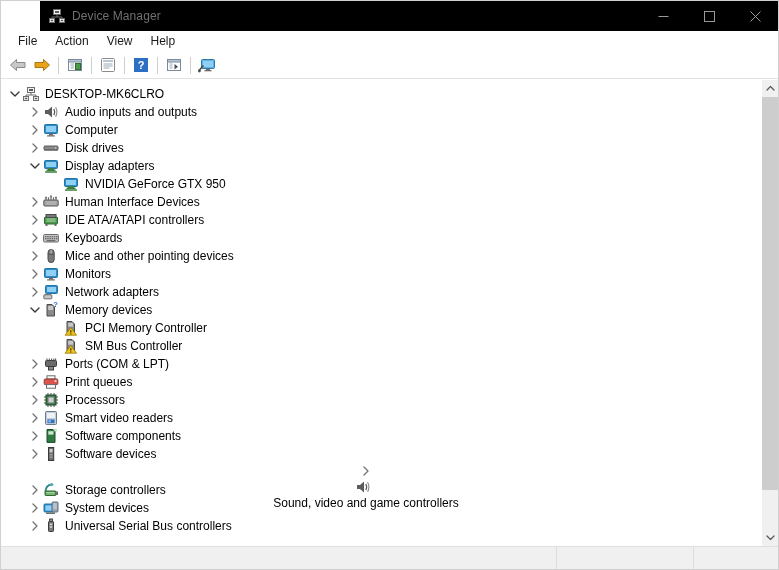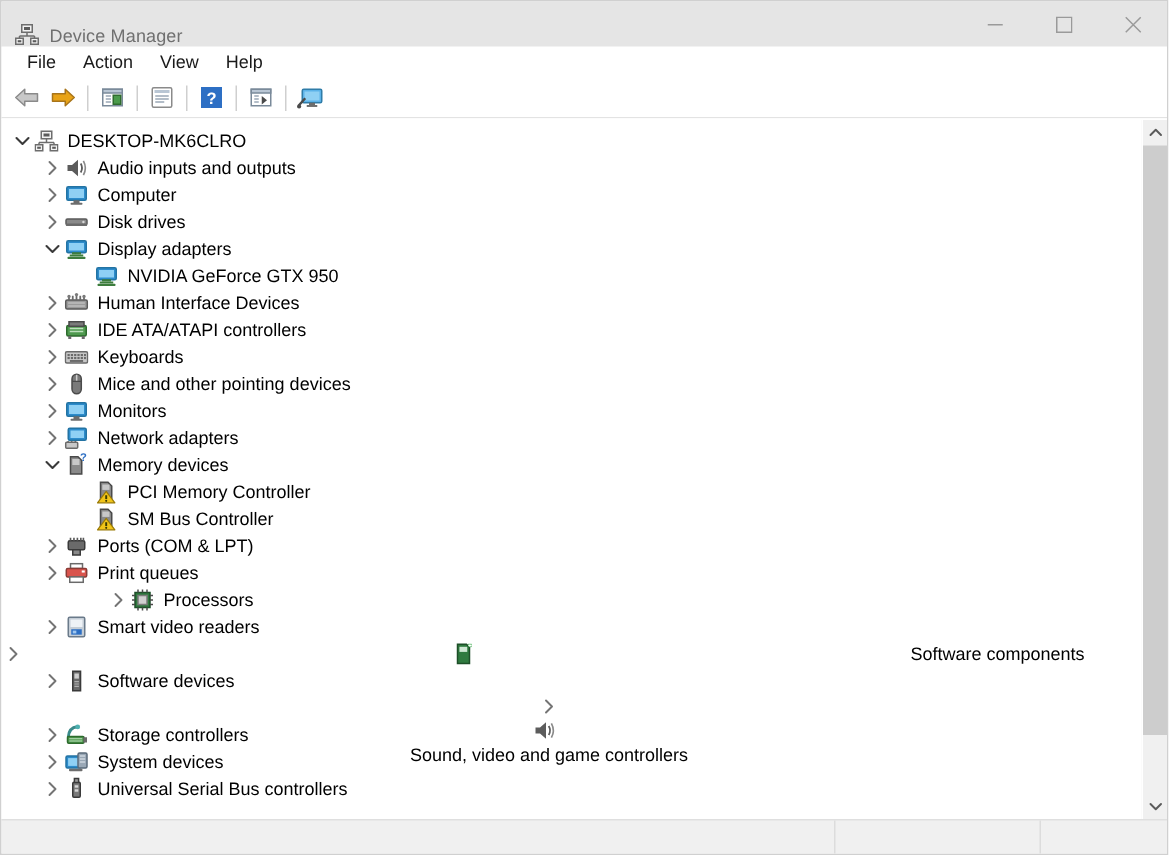--- a/index.html
+++ b/index.html
@@ -13,23 +13,24 @@
   #window {
     position: relative;
     width: 779px; height: 570px;
     background: #ffffff;
     border: 1px solid #d0d0d0;
     display: flex; flex-direction: column;
   }
   
   #titlebar {
     height: 30px; min-height: 30px;
-    background: #e5e5e5;
-    display: flex; align-items: flex-end;
+    background: #000000;
+    display: flex; align-items: center;
     position: relative;
+    margin-left: 39px;
   }
   #title-icon {
     width: 16px; height: 16px;
     margin-left: 9px; margin-right: 7px;
     position: relative; flex: none;
   }
   #title-text {
     font-size: 12px; color: #707070;
     letter-spacing: .1px;
     white-space: nowrap;
@@ -516,21 +517,21 @@
             </svg>
           </span>
           <span class="ic"><svg width="16" height="16" viewBox="0 0 16 16">
     <rect x="4" y="1.8" width="8" height="3.2" fill="#ffffff" stroke="#6a6a6a"></rect>
     <rect x="1.2" y="5" width="13.6" height="5.6" rx="1" fill="#d9544d" stroke="#8a3b36"></rect>
     <rect x="3.5" y="10.6" width="9" height="3.6" fill="#ffffff" stroke="#6a6a6a"></rect>
     <rect x="11.5" y="6.3" width="2" height="1.4" fill="#ffffff"></rect>
             </svg></span>
           <span class="label">Print queues</span>
         </div>
-        <div class="row" style="padding-left: 26px; margin-left: 44px;">
+        <div class="row" style="padding-left: 26px;">
           <span class="twisty">
             <svg width="8" height="10" viewBox="0 0 8 10">
   <path d="M2 1 L6 5 L2 9" stroke="#747474" stroke-width="1.3" fill="none" stroke-linecap="round" stroke-linejoin="round"></path>
             </svg>
           </span>
           <span class="ic"><svg width="16" height="16" viewBox="0 0 16 16">
     <rect x="3" y="3" width="10" height="10" fill="#2f7a3f" stroke="#1d4f28"></rect>
     <rect x="5" y="5" width="6" height="6" fill="#cfcfcf" stroke="#7a7a7a"></rect>
     <g stroke="#4a4a4a" stroke-width="1">
       <path d="M5 3 V1 M8 3 V1 M11 3 V1 M5 13 V15 M8 13 V15 M11 13 V15"></path>
@@ -546,21 +547,21 @@
             </svg>
           </span>
           <span class="ic"><svg width="16" height="16" viewBox="0 0 16 16">
     <rect x="2.5" y="1.5" width="11" height="13" rx="1" fill="#c4cdd6" stroke="#6a7a8a"></rect>
     <rect x="4" y="3" width="8" height="5" fill="#eef2f6"></rect>
     <rect x="4.5" y="9.5" width="7" height="3.6" fill="#2d6fc4"></rect>
     <rect x="5.5" y="10.4" width="2.4" height="1.9" fill="#9fc7ef"></rect>
             </svg></span>
           <span class="label">Smart video readers</span>
         </div>
-        <div class="row" style=" justify-content: space-between;">
+        <div class="row" style="padding-left: 26px;">
           <span class="twisty">
             <svg width="8" height="10" viewBox="0 0 8 10">
   <path d="M2 1 L6 5 L2 9" stroke="#747474" stroke-width="1.3" fill="none" stroke-linecap="round" stroke-linejoin="round"></path>
             </svg>
           </span>
           <span class="ic"><svg width="16" height="16" viewBox="0 0 16 16">
     <path d="M4 1.5 H10 L12 3.5 V14.4 H4 Z" fill="#2f7a3f" stroke="#1d4f28"></path>
     <rect x="5.3" y="3.2" width="5.2" height="3.4" fill="#cfe8d4"></rect>
     <rect x="11.2" y="1.2" width="2.2" height="2.2" fill="#3fae52"></rect>
     <path d="M12.3 1.2 V3.4 M11.2 2.3 H13.4" stroke="#ffffff" stroke-width="0.7"></path>

